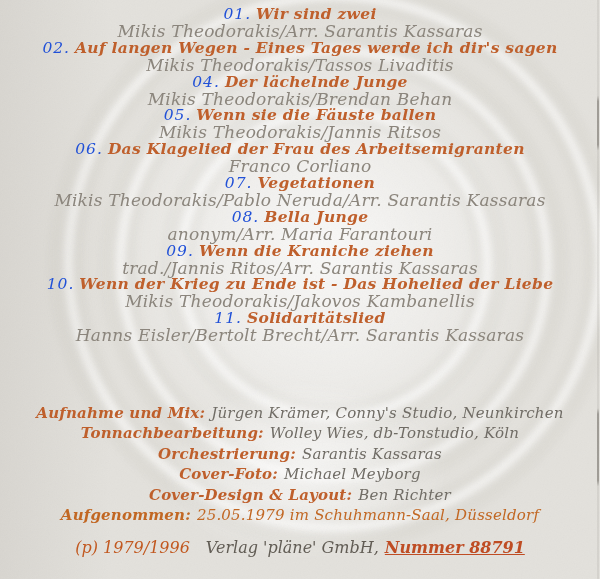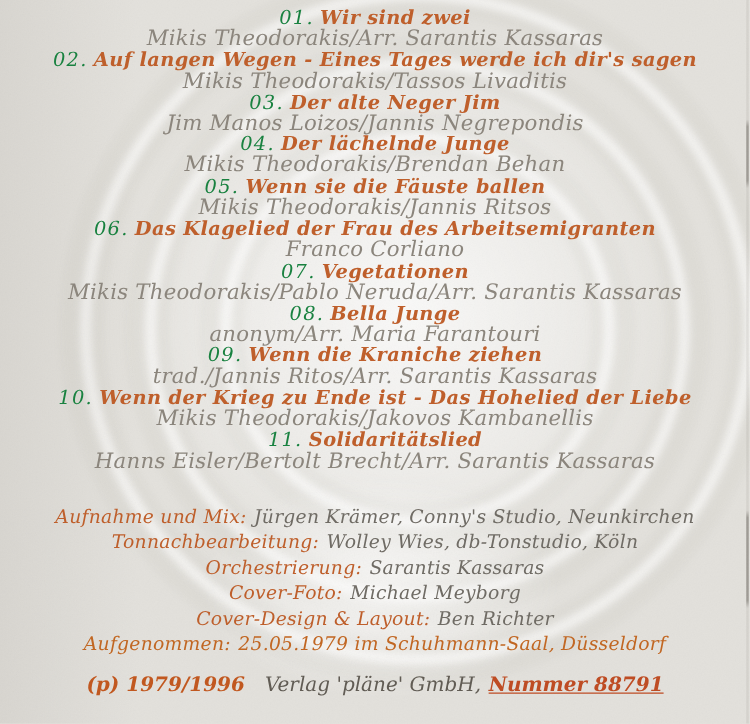--- a/index.html
+++ b/index.html
@@ -73,52 +73,52 @@
     position: absolute;
     top: 4px; left: 11px; width: 578px;
     text-align: center;
   }
   .track { height: 33.8px; overflow: visible; white-space: nowrap; }
   .track-title-line {
     font-size: 15.5px; line-height: 19px;
     font-style: italic;
     letter-spacing: 0.3px;
   }
-  .track-number { color: #15803d; margin-right: 5px; letter-spacing: 1px; }
+  .track-number { color: #1d4ed8; margin-right: 5px; letter-spacing: 1px; }
   .track-title  { color: #bf5d28; font-weight: bold; }
   .track-credits {
     font-size: 17px; line-height: 14.5px;
     font-style: italic;
     color: #8a847b;
     letter-spacing: 0.2px;
   }
 
   
   .production {
     position: absolute;
     top: 403px; left: 11px; width: 578px;
     text-align: center;
     font-style: italic;
   }
   .prod-line { font-size: 15px; line-height: 20.4px; white-space: nowrap; letter-spacing: 0.2px; }
-  .prod-label { color: #bf5d28; font-weight: normal; margin-right: 6px; }
+  .prod-label { color: #bf5d28; font-weight: bold; margin-right: 6px; }
   .prod-value { color: #6e6a63; }
   .prod-line.recorded .prod-label,
   .prod-line.recorded .prod-value { color: #c2651f; }
 
   
   .publisher {
     position: absolute;
     top: 538px; left: 11px; width: 578px;
     text-align: center;
     font-style: italic;
     font-size: 16px; line-height: 20px;
     white-space: nowrap;
   }
-  .pub-psymbol { color: #c2561c; font-weight: bold; margin-right: 16px; }
+  .pub-psymbol { color: #c2561c; font-weight: normal; margin-right: 16px; }
   .pub-name    { color: #5f5a52; margin-right: 6px; }
   .pub-number  { color: #bf4a20; font-weight: bold; text-decoration: underline; }
 </style>
 </head>
 <body>
 
 <div class="decor wm-glow"></div>
 <div class="decor ring ring-3"></div>
 <div class="decor ring ring-2"></div>
 <div class="decor ring ring-1"></div>
@@ -128,24 +128,20 @@
 <div class="decor edge-line"></div>
 
 <div class="tracklist">
   <div class="track">
     <div class="track-title-line"><span class="track-number">01.</span><span class="track-title">Wir sind zwei</span></div>
     <div class="track-credits">Mikis Theodorakis/Arr. Sarantis Kassaras</div>
   </div>
   <div class="track">
     <div class="track-title-line"><span class="track-number">02.</span><span class="track-title">Auf langen Wegen - Eines Tages werde ich dir's sagen</span></div>
     <div class="track-credits">Mikis Theodorakis/Tassos Livaditis</div>
-  </div>
-  <div class="track">
-    <div class="track-title-line"><span class="track-number">03.</span><span class="track-title">Der alte Neger Jim</span></div>
-    <div class="track-credits">Jim Manos Loizos/Jannis Negrepondis</div>
   </div>
   <div class="track">
     <div class="track-title-line"><span class="track-number">04.</span><span class="track-title">Der lächelnde Junge</span></div>
     <div class="track-credits">Mikis Theodorakis/Brendan Behan</div>
   </div>
   <div class="track">
     <div class="track-title-line"><span class="track-number">05.</span><span class="track-title">Wenn sie die Fäuste ballen</span></div>
     <div class="track-credits">Mikis Theodorakis/Jannis Ritsos</div>
   </div>
   <div class="track">

